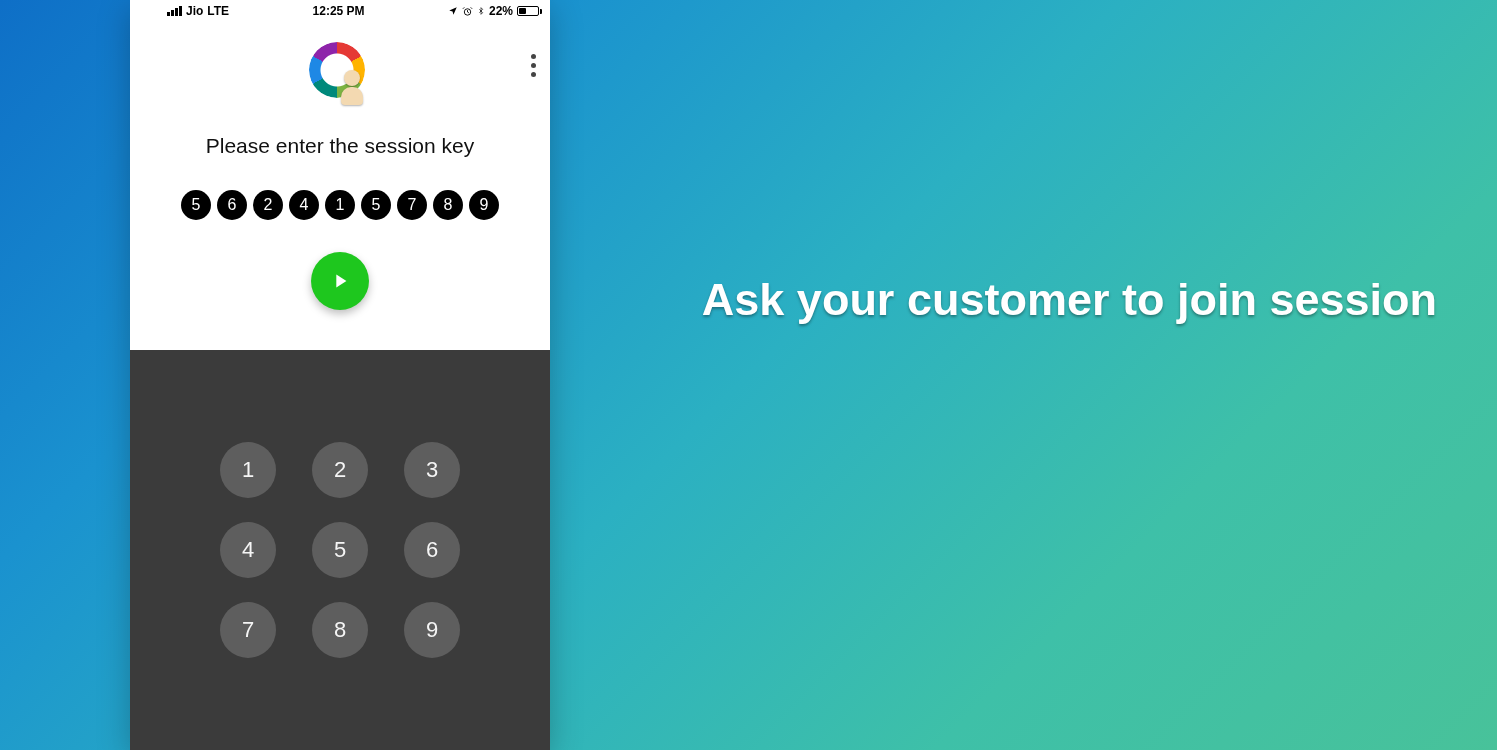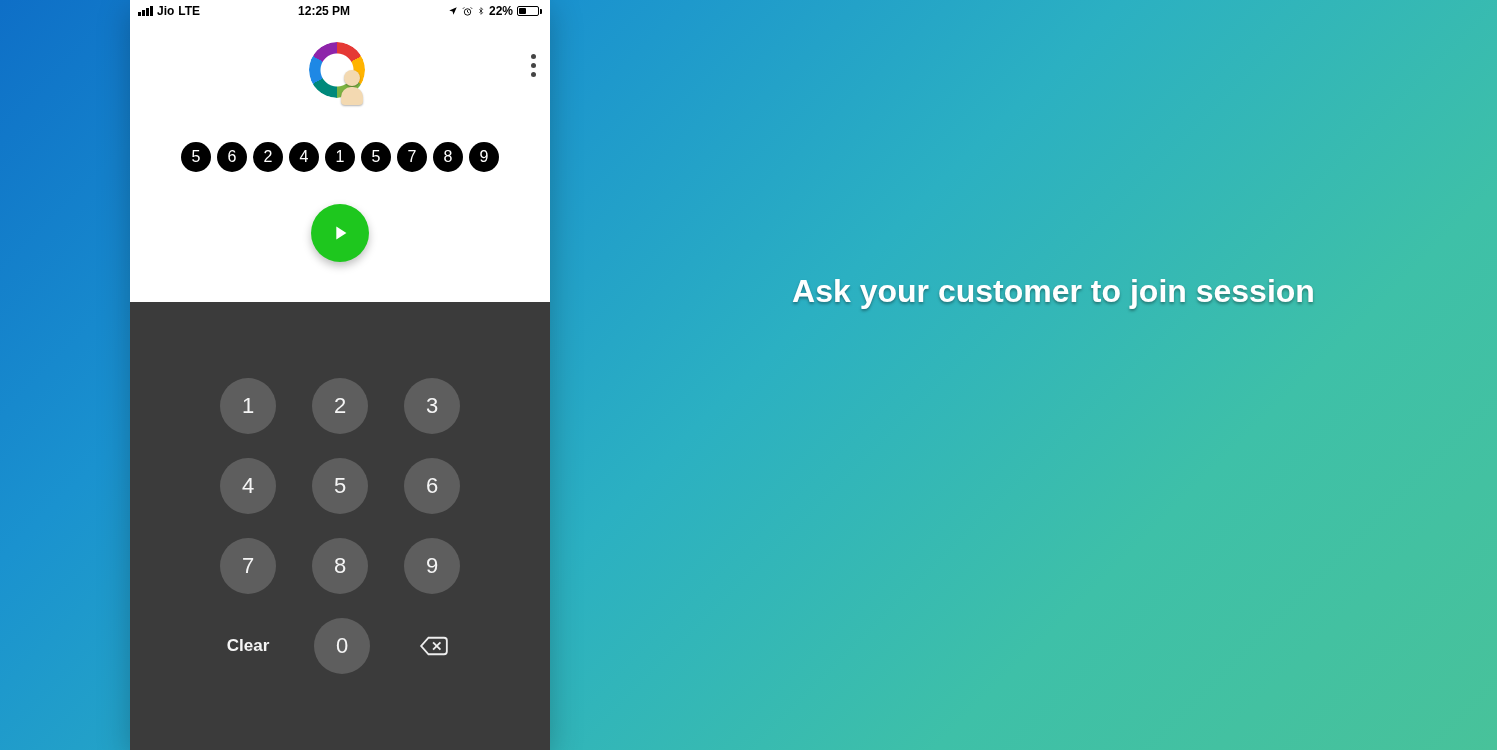--- a/index.html
+++ b/index.html
@@ -5,44 +5,44 @@
   * { box-sizing: border-box; margin: 0; padding: 0; }
   html, body { width: 1497px; height: 750px; overflow: hidden; font-family: -apple-system, "Helvetica Neue", Arial, sans-serif; }
   .stage {
     width: 100%; height: 100%;
     background: linear-gradient(135deg, #0e6fc7 0%, #1a92cf 25%, #2bb0c2 50%, #3ec0a8 75%, #48c29a 100%);
     position: relative;
   }
   .promo {
     position: absolute;
     left: 670px; right: 60px; top: 270px;
-    text-align: center;
+    text-align: right;
     color: #ffffff;
     font-weight: 600;
-    font-size: 32px;
+    font-size: 45px;
     line-height: 1.35;
     text-shadow: 0 2px 3px rgba(0,0,0,0.35);
   }
   .phone-wrap {
     position: absolute;
     left: 130px; top: 0; bottom: 0;
     width: 420px;
   }
   .phone {
     width: 100%; height: 100%;
     background: #fff;
     display: flex; flex-direction: column;
     box-shadow: 0 8px 30px rgba(0,0,0,.25);
   }
   
   .statusbar {
     height: 22px;
     display: flex; align-items: center; justify-content: space-between;
     padding: 0 8px;
-    font-size: 12px; font-weight: 600; color: #000;
+    font-size: 12px; font-weight: 600; color: #000; margin-left: 29px;
   }
   .sb-left, .sb-right { display: flex; align-items: center; gap: 4px; }
   .sb-center { flex: 1; text-align: center; }
   .signal { display: inline-flex; align-items: flex-end; gap: 1px; }
   .signal span { width: 3px; background: #000; display: inline-block; }
   .signal span:nth-child(1){height:4px}.signal span:nth-child(2){height:6px}
   .signal span:nth-child(3){height:8px}.signal span:nth-child(4){height:10px}
   .battery { display: inline-flex; align-items: center; }
   .battery-body { width: 22px; height: 10px; border: 1px solid #000; border-radius: 2px; position: relative; }
   .battery-fill { position: absolute; left: 1px; top: 1px; bottom: 1px; width: 35%; background: #000; border-radius: 1px;}
@@ -169,20 +169,21 @@
           </div>
         <div class="logo-zone">
           <div class="logo">
             <div class="logo-ring"></div>
             <div class="logo-figure">
               <div class="logo-head"></div>
                 <div class="logo-body"></div>
             </div>
           </div>
         </div>
+        <div class="prompt">Please enter the session key</div>
         <div class="digits">
           <span class="digit">5</span>
           <span class="digit">6</span>
           <span class="digit">2</span>
           <span class="digit">4</span>
           <span class="digit">1</span>
           <span class="digit">5</span>
           <span class="digit">7</span>
           <span class="digit">8</span>
           <span class="digit">9</span>
@@ -203,27 +204,17 @@
         <div class="krow">
           <div class="key">4</div>
           <div class="key">5</div>
           <div class="key">6</div>
         </div>
         <div class="krow">
           <div class="key">7</div>
           <div class="key">8</div>
           <div class="key">9</div>
         </div>
-        <div class="krow">
-          <div class="key textkey">Clear</div>
-          <div class="key">0</div>
-          <div class="key iconkey">
-            <svg width="30" height="22" viewBox="0 0 32 24" fill="none" stroke="#eee" stroke-width="2">
-              <path d="M10 3h17a3 3 0 0 1 3 3v12a3 3 0 0 1-3 3H10L2 12z"></path>
-              <path d="M15 8l8 8M23 8l-8 8"></path>
-            </svg>
-          </div>
-        </div>
       </div>
 
     </div>
   </div>
 </div>
 
 </body></html>

